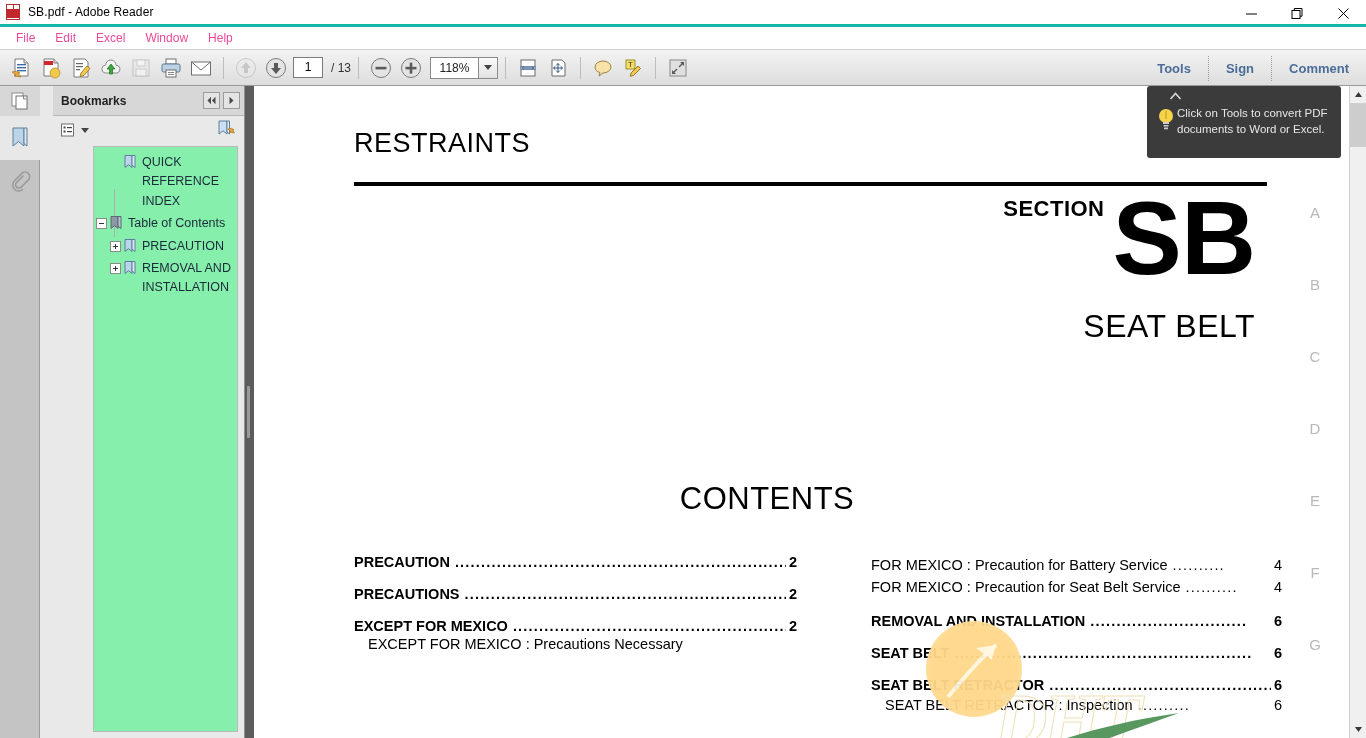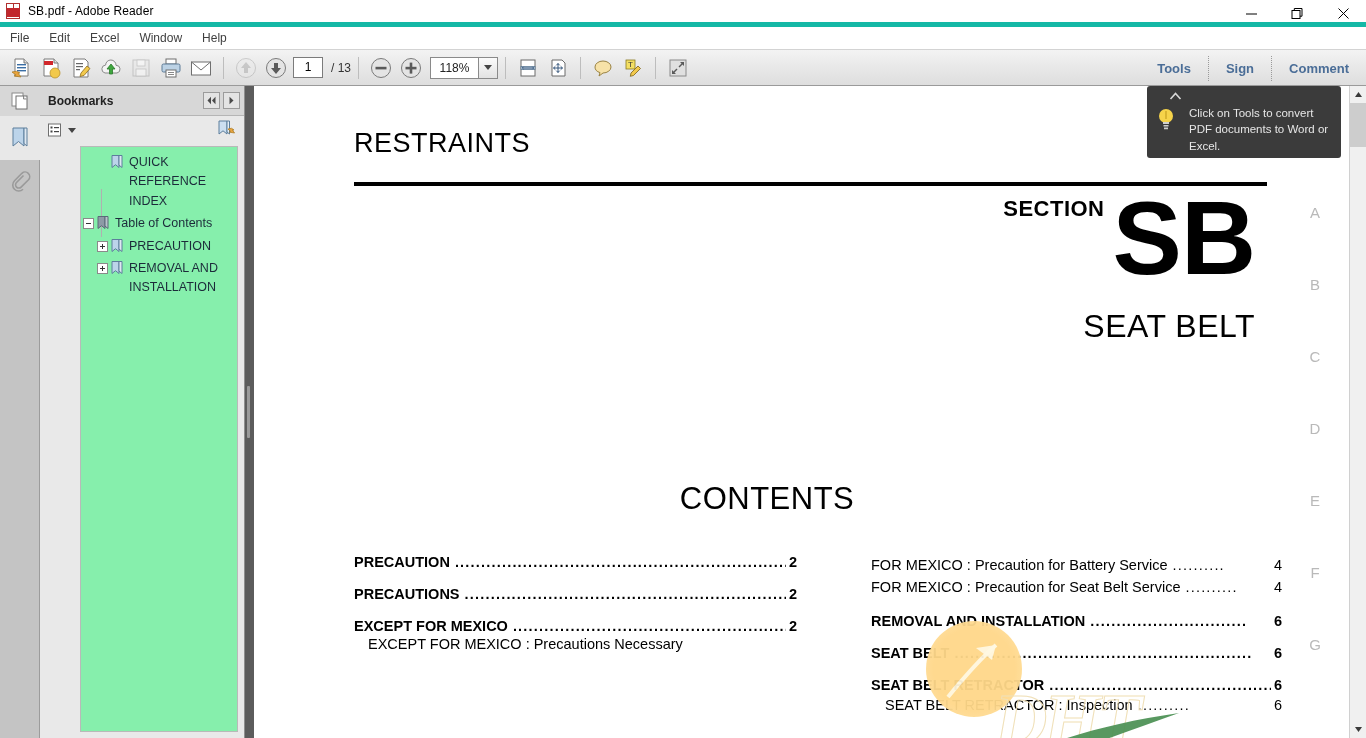--- a/index.html
+++ b/index.html
@@ -8,21 +8,21 @@
     font-family: "Liberation Sans", sans-serif;
     overflow: hidden;
     background: #ffffff;
   }
 
   
   .titlebar {
     height: 27px; width: 100%;
     background: #ffffff;
     display: flex; align-items: center;
-    border-bottom: 5px solid #14b8a6;
+    border-bottom: 3px solid #14b8a6;
     position: relative;
   }
   .titlebar-icon {
     width: 16px; height: 16px; margin-left: 6px; margin-right: 6px;
     position: relative; flex: none;
   }
   .pdf-glyph {
     width: 14px; height: 16px;
     background: #ffffff;
     border: 1px solid #b03030;
@@ -43,22 +43,22 @@
   .win-buttons { position: absolute; right: 0; top: 0; height: 27px; display: flex; }
   .win-btn {
     width: 46px; height: 27px; display: flex; align-items: center; justify-content: center;
     font-size: 13px; color: #000; line-height: 1;
   }
   .win-btn svg { display: block; }
 
   
   .menubar {
     height: 22px; background: #ffffff;
-    display: flex; align-items: center; padding-left: 0;
-    font-size: 12px; color: #404040;
+    display: flex; align-items: center; padding-left: 6px;
+    font-size: 12px; color: #ec4899;
   }
   .menubar > div { padding: 2px 10px; }
 
   
   .toolbar {
     height: 37px;
     background: linear-gradient(to bottom, #f3f3f3 0%, #e8e8e8 50%, #dedede 100%);
     border-top: 1px solid #d3d3d3;
     border-bottom: 1px solid #9a9a9a;
     display: flex; align-items: center;
@@ -124,20 +124,21 @@
     position: relative;
   }
   .rail-item.active { background: #e8e8e8; border-right: 1px solid #e8e8e8; }
   .rail-item.top { height: 30px; background: #d7d7d7; width: 40px; }
 
   
   .bmpanel {
     width: 205px; background: #e9e9e9;
     display: flex; flex-direction: column;
     border-right: 1px solid #8f8f8f;
+    padding-left: 13px;
   }
   .bmheader {
     height: 30px; background: #d7d7d7;
     display: flex; align-items: center; padding: 0 4px 0 8px;
     font-size: 12px; font-weight: bold; color: #222;
     border-bottom: 1px solid #b5b5b5;
   }
   .bmheader .sp { flex: 1; }
   .navbtn {
     width: 17px; height: 17px; border: 1px solid #9b9b9b; background: #e4e4e4;
@@ -297,21 +298,21 @@
     width: 17px; height: 44px; background: #cdcdcd;
   }
   .vs-track { flex: 1; width: 17px; background: #f0f0f0; }
 
   
   .tooltip {
     position: absolute; left: 1147px; top: 86px; width: 194px; height: 72px;
     background: #3b3b3b; color: #e8e8e8;
     border-radius: 3px;
     padding: 10px 10px 10px 8px;
-    display: flex; align-items: flex-start; gap: 12px;
+    display: flex; align-items: flex-start; gap: 0;
     z-index: 50;
   }
   .tooltip-caret {
     position: absolute; left: 22px; top: 3px;
     color: #d8d8d8; font-size: 13px; line-height: 1;
   }
   .bulb {
     width: 22px; height: 26px; flex: none; margin-top: 10px;
   }
   .tooltip-text {

